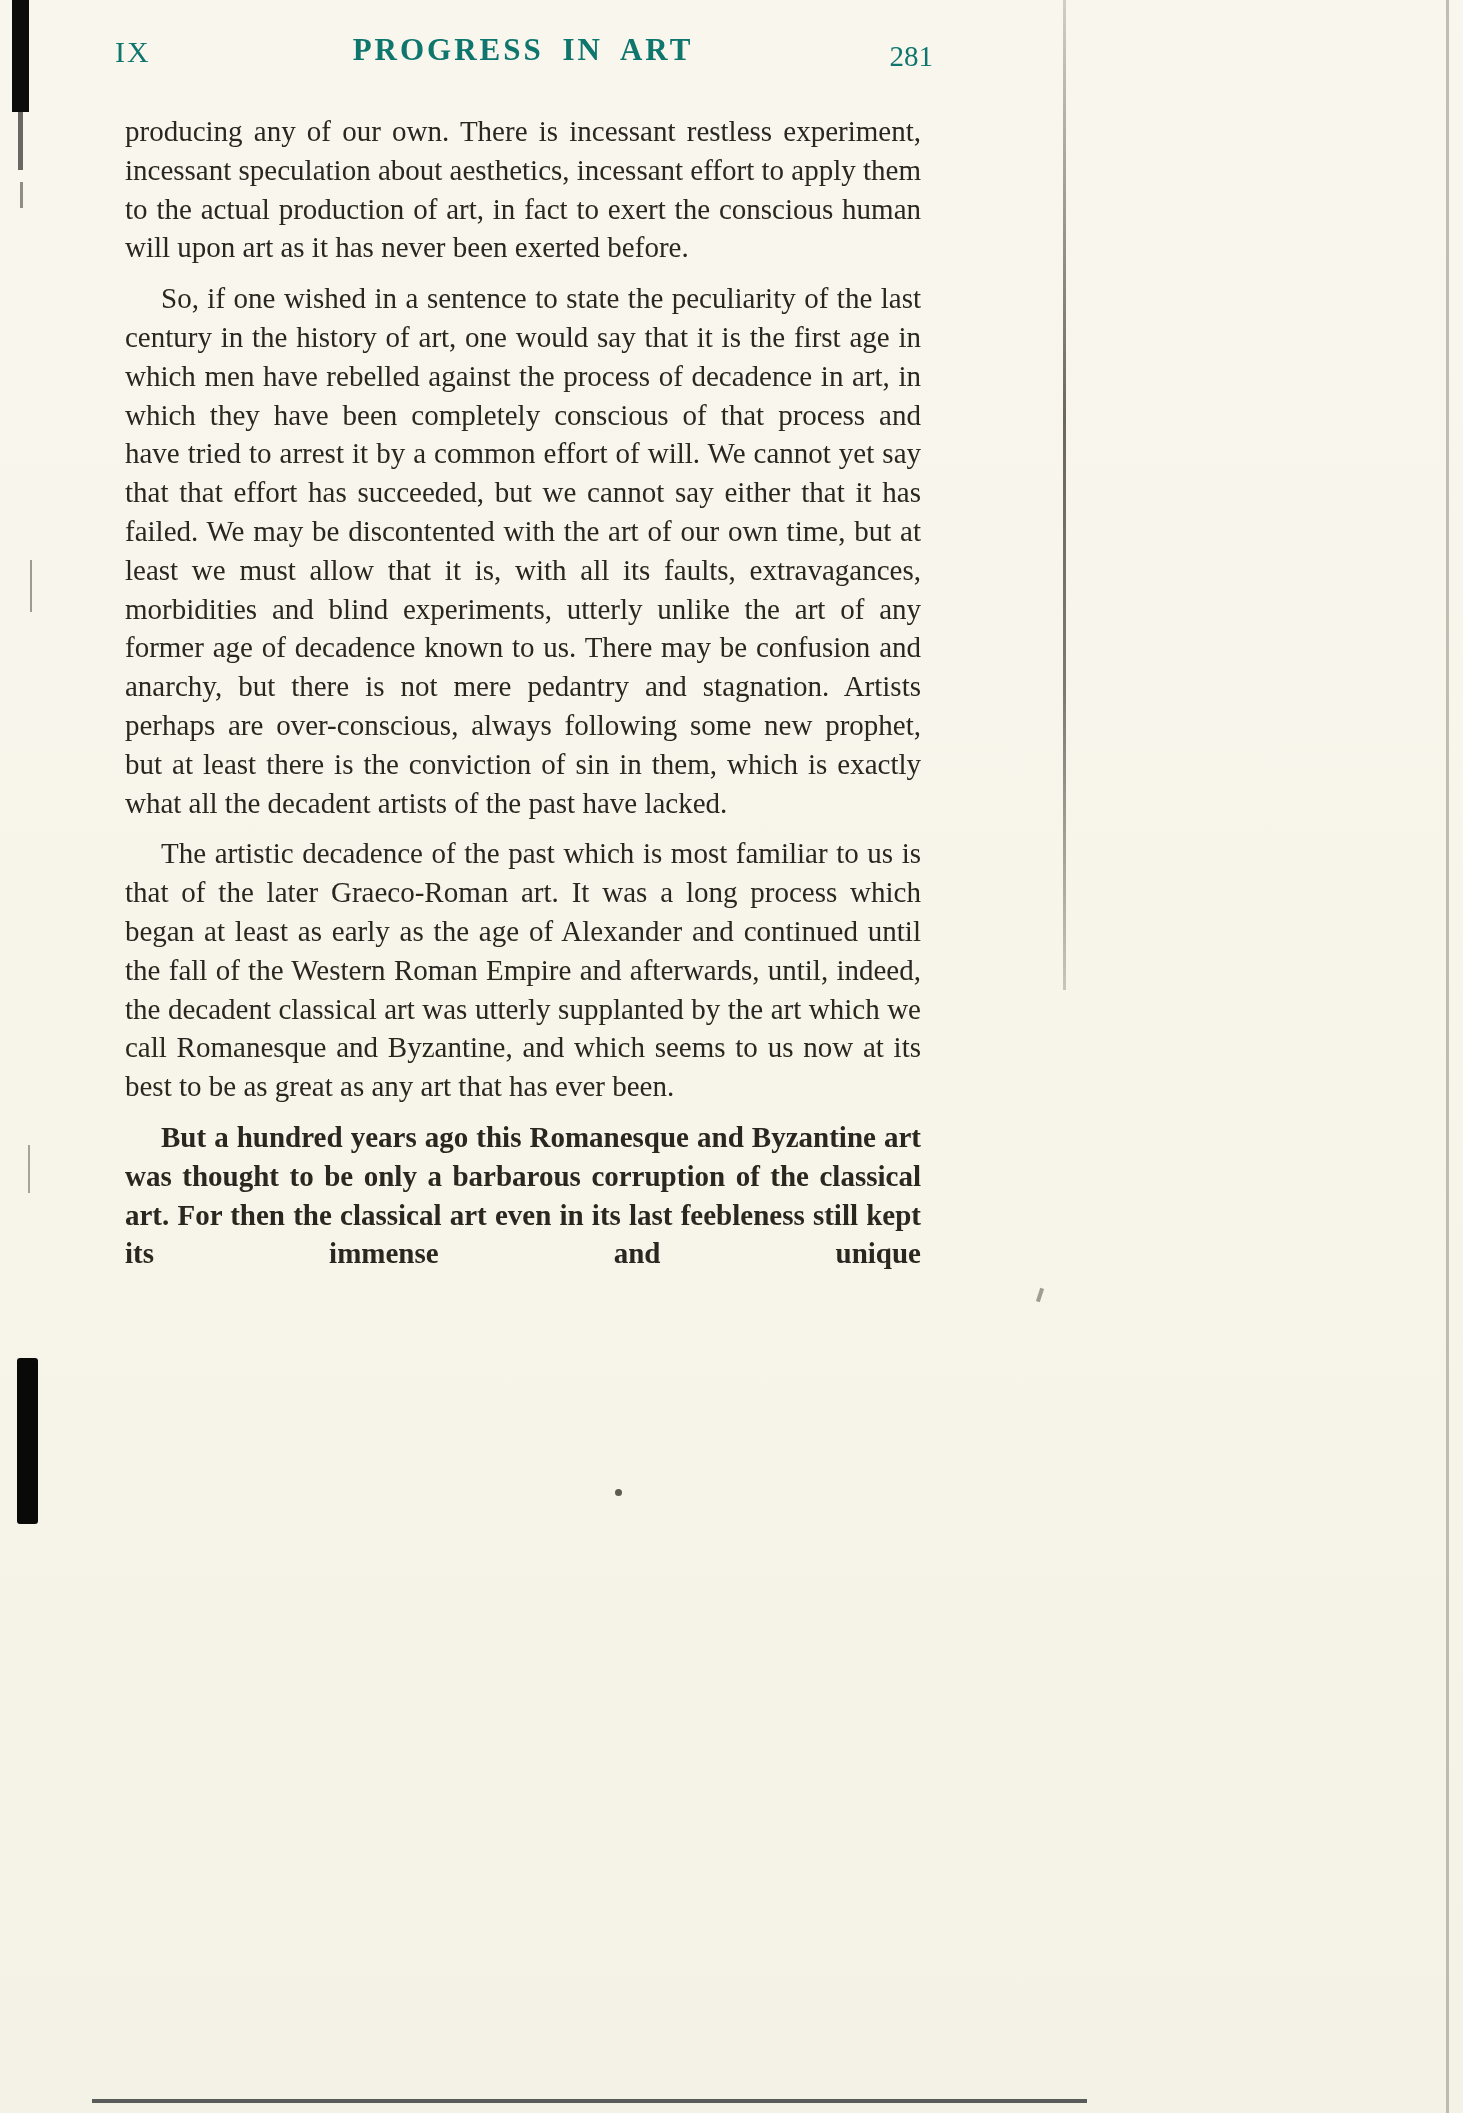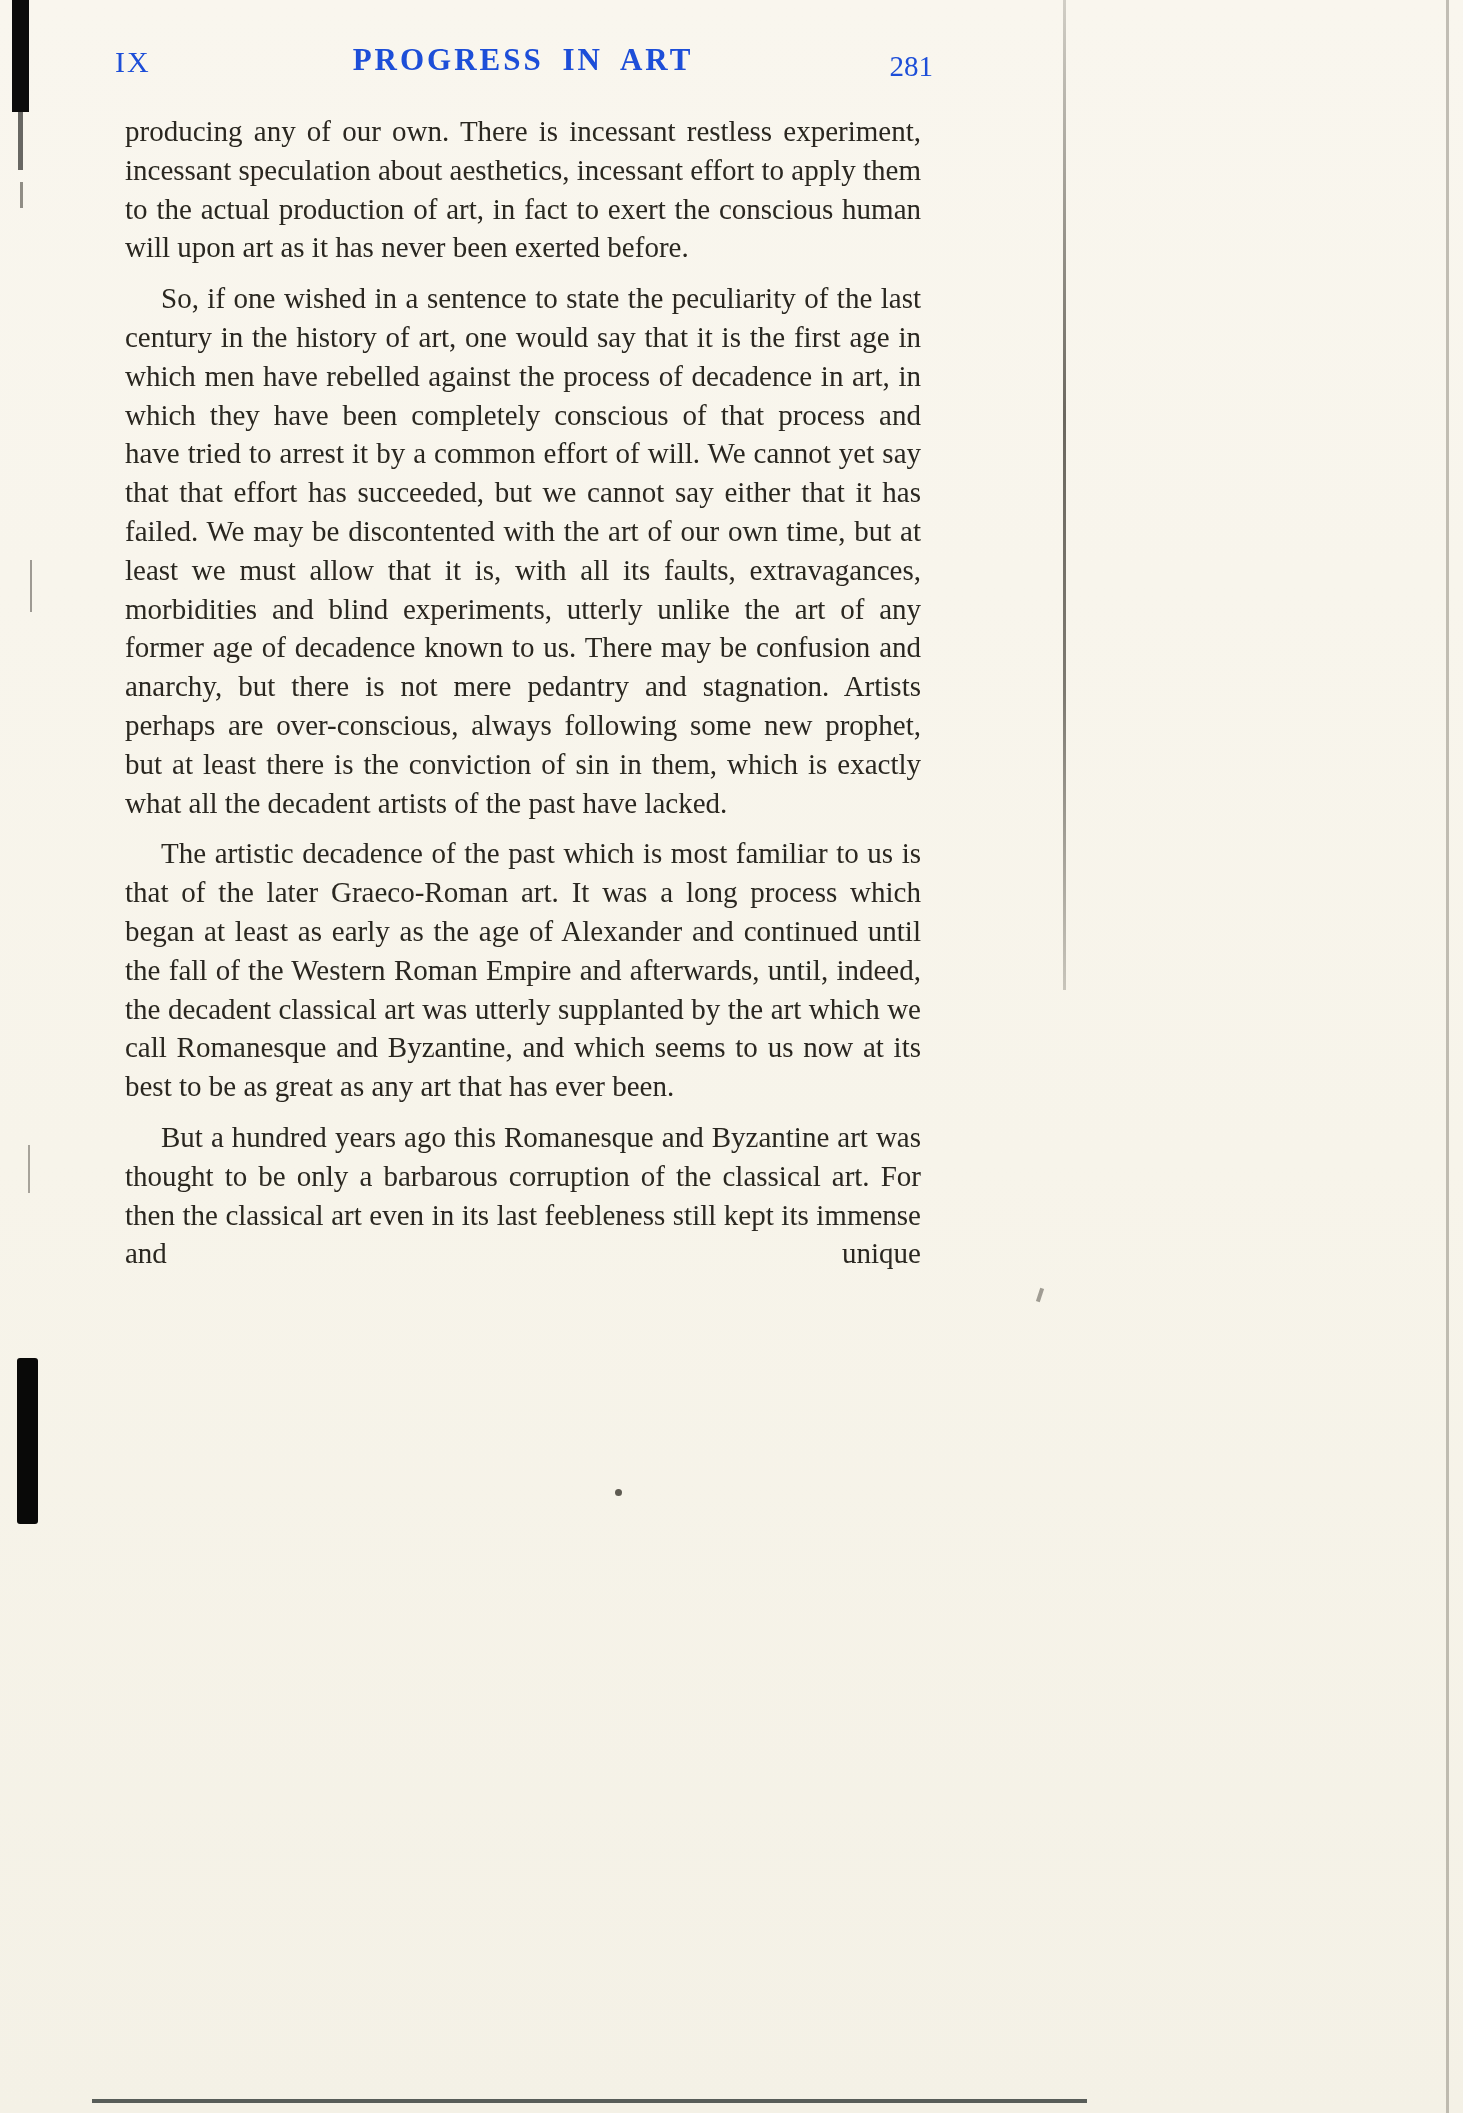--- a/index.html
+++ b/index.html
@@ -17,24 +17,24 @@
 
   .page {
     position: absolute;
     inset: 0;
   }
 
   
   .running-head {
     position: absolute;
     left: 113px;
-    top: 42px;
+    top: 32px;
     width: 820px;
     height: 44px;
-    color: #1d4ed8;
+    color: #0f766e;
     font-size: 30px;
   }
   .running-head .chapter {
     position: absolute;
     left: 2px;
     top: 3px;
     letter-spacing: 2px;
   }
   .running-head .title {
     position: absolute;
@@ -67,20 +67,21 @@
   }
   .text-block p {
     margin: 12px;
     padding: 0;
   }
   .text-block p.indent {
     text-indent: 36px;
   }
   .text-block p.continues {
     text-align-last: justify;
+    font-weight: bold;
   }
 
   
   .artifact { position: absolute; }
   .bar-top-left {
     left: 12px; top: 0; width: 17px; height: 112px;
     background: #0c0c0c;
   }
   .bar-top-left-tail {
     left: 18px; top: 112px; width: 5px; height: 58px;

